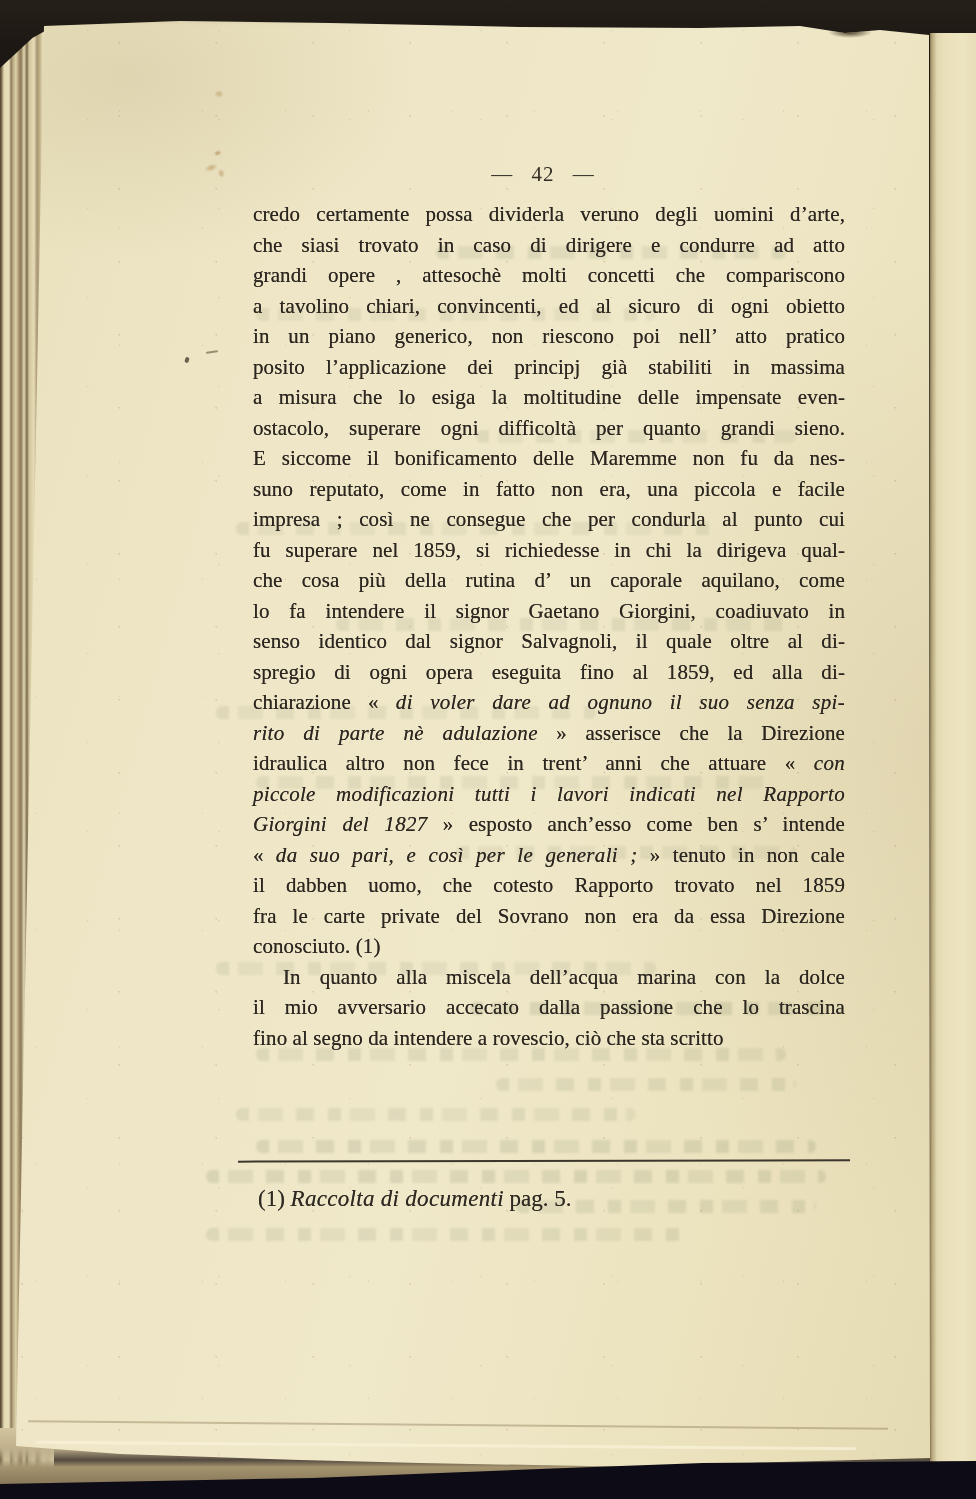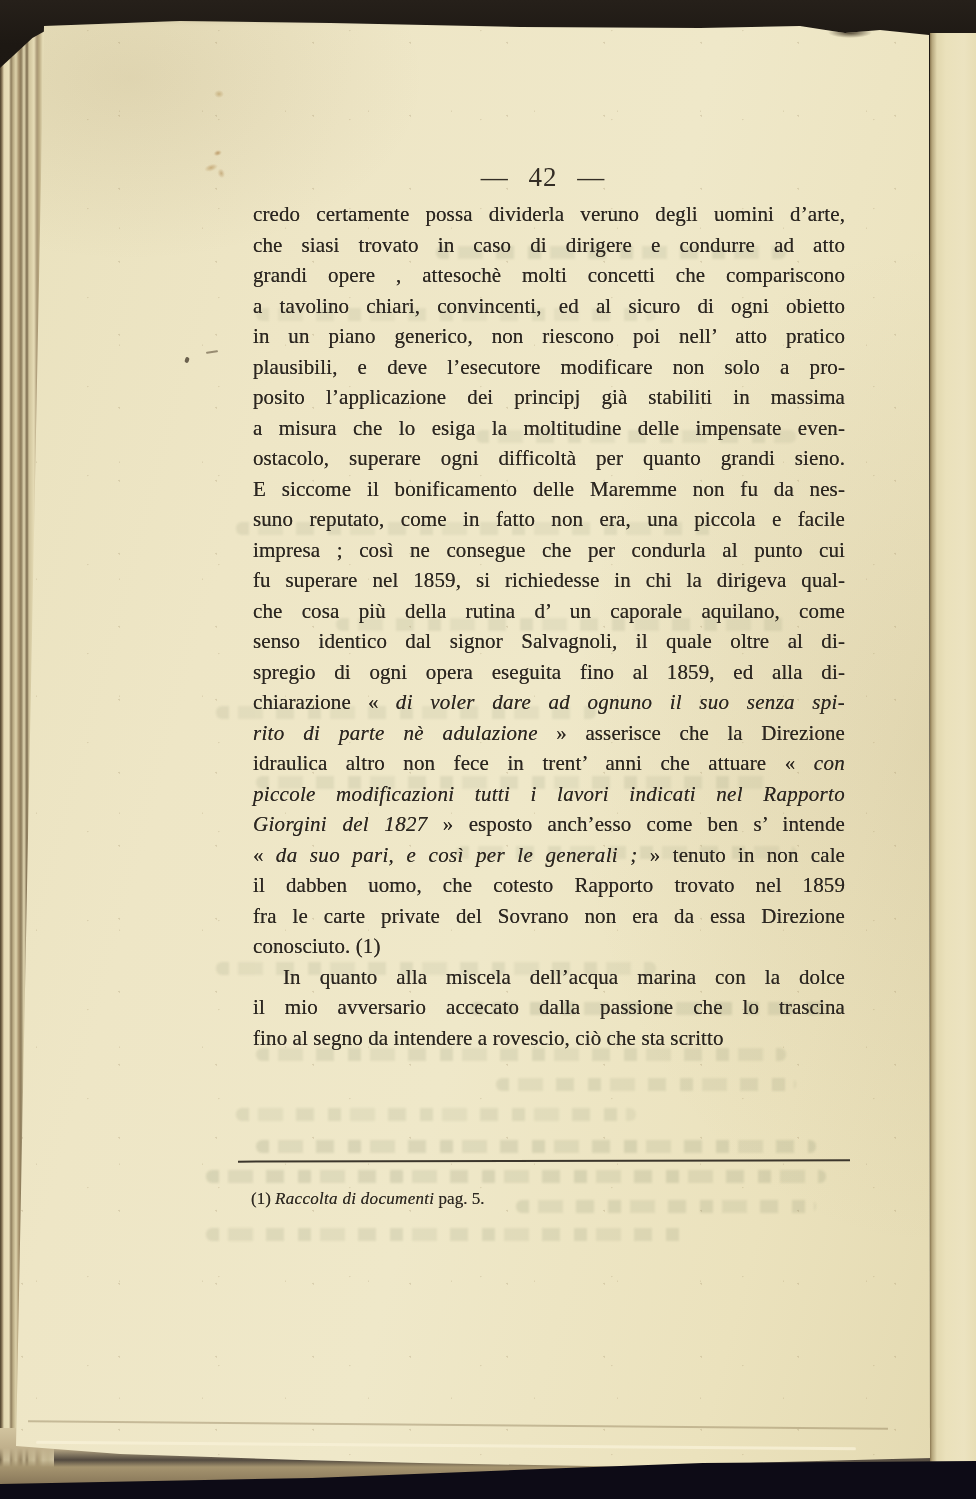--- a/index.html
+++ b/index.html
@@ -42,38 +42,38 @@
     box-shadow:inset 5px 0 9px -4px rgba(70,55,28,.55);
     color:#2b2620;
   }
   
   .page-sliver{
     position:absolute;left:930px;top:33px;width:46px;height:1432px;z-index:2;
     background:linear-gradient(90deg,#8a7750 0px,#b5a67c 2px,#e2d8af 7px,#eae1bb 16px,#ece3c0 34px,#e7ddb6 46px);
   }
   .page-number{
     position:absolute;left:247px;top:142px;width:592px;height:32px;
-    font-size:27px;letter-spacing:1px;word-spacing:12px;text-align:center;color:#332d25;
+    font-size:21px;letter-spacing:1px;word-spacing:12px;text-align:center;color:#332d25;
   }
   .page-body{position:absolute;left:253px;top:179px;width:592px;}
   .line{
     height:30.5px;line-height:30.5px;font-size:21px;letter-spacing:.1px;
     text-align:justify;text-align-last:justify;white-space:nowrap;
     text-shadow:0 0 .5px rgba(43,38,32,.75);
   }
   .line.end{text-align-last:left;}
   .line.indent{text-indent:30px;}
   .line .it{font-style:italic;letter-spacing:.3px;}
   .footnote-rule{
     position:absolute;left:238px;top:1140px;width:612px;height:2px;
     background:#3c362c;transform:rotate(-.12deg);
   }
   .footnote{
-    position:absolute;left:251px;top:1166px;width:592px;height:26px;
-    font-size:17px;line-height:26px;color:#2e2922;text-shadow:0 0 .4px rgba(43,38,32,.7);
+    position:absolute;left:258px;top:1166px;width:592px;height:26px;
+    font-size:23px;line-height:26px;color:#2e2922;text-shadow:0 0 .4px rgba(43,38,32,.7);
   }
   .footnote .it{font-style:italic;letter-spacing:.3px;}
   
   .bleed{
     position:absolute;height:13px;border-radius:6px;opacity:.5;filter:blur(1.1px);
     background:repeating-linear-gradient(90deg,rgba(108,120,86,.30) 0 13px,rgba(108,120,86,0) 13px 22px,rgba(108,120,86,.22) 22px 47px,rgba(108,120,86,0) 47px 60px,rgba(108,120,86,.28) 60px 78px,rgba(108,120,86,0) 78px 92px);
   }
   .stain-top{
     position:absolute;left:828px;top:7px;width:44px;height:11px;border-radius:50%;
     background:radial-gradient(closest-side,rgba(45,34,18,.85),rgba(45,34,18,0));
@@ -144,29 +144,29 @@
     <div class="crease-line"></div>
     <div class="fold-highlight"></div>
 
     <div class="page-number">— 42 —</div>
     <div class="page-body">
         <div class="line"><span>credo certamente possa dividerla veruno degli uomini d’arte,</span></div>
         <div class="line"><span>che siasi trovato in caso di dirigere e condurre ad atto</span></div>
         <div class="line"><span>grandi opere , attesochè molti concetti che compariscono</span></div>
         <div class="line"><span>a tavolino chiari, convincenti, ed al sicuro di ogni obietto</span></div>
         <div class="line"><span>in un piano generico, non riescono poi nell’ atto pratico</span></div>
-        <div class="line"><span>plausibili, e deve l’esecutore modificare non solo a pro-</span></div>
         <div class="line"><span>posito l’applicazione dei principj già stabiliti in massima</span></div>
         <div class="line"><span>a misura che lo esiga la moltitudine delle impensate even-</span></div>
         <div class="line"><span>ostacolo, superare ogni difficoltà per quanto grandi sieno.</span></div>
         <div class="line"><span>E siccome il bonificamento delle Maremme non fu da nes-</span></div>
         <div class="line"><span>suno reputato, come in fatto non era, una piccola e facile</span></div>
         <div class="line"><span>impresa ; così ne consegue che per condurla al punto cui</span></div>
         <div class="line"><span>fu superare nel 1859, si richiedesse in chi la dirigeva qual-</span></div>
         <div class="line"><span>che cosa più della rutina d’ un caporale aquilano, come</span></div>
+        <div class="line"><span>lo fa intendere il signor Gaetano Giorgini, coadiuvato in</span></div>
         <div class="line"><span>senso identico dal signor Salvagnoli, il quale oltre al di-</span></div>
         <div class="line"><span>spregio di ogni opera eseguita fino al 1859, ed alla di-</span></div>
         <div class="line"><span>chiarazione « </span><span class="it">di voler dare ad ognuno il suo senza spi-</span></div>
         <div class="line"><span class="it">rito di parte nè adulazione</span><span> » asserisce che la Direzione</span></div>
         <div class="line"><span>idraulica altro non fece in trent’ anni che attuare « </span><span class="it">con</span></div>
         <div class="line"><span class="it">piccole modificazioni tutti i lavori indicati nel Rapporto</span></div>
         <div class="line"><span class="it">Giorgini del 1827</span><span> » esposto anch’esso come ben s’ intende</span></div>
         <div class="line"><span>« </span><span class="it">da suo pari, e così per le generali ;</span><span> » tenuto in non cale</span></div>
         <div class="line"><span>il dabben uomo, che cotesto Rapporto trovato nel 1859</span></div>
         <div class="line"><span>fra le carte private del Sovrano non era da essa Direzione</span></div>

